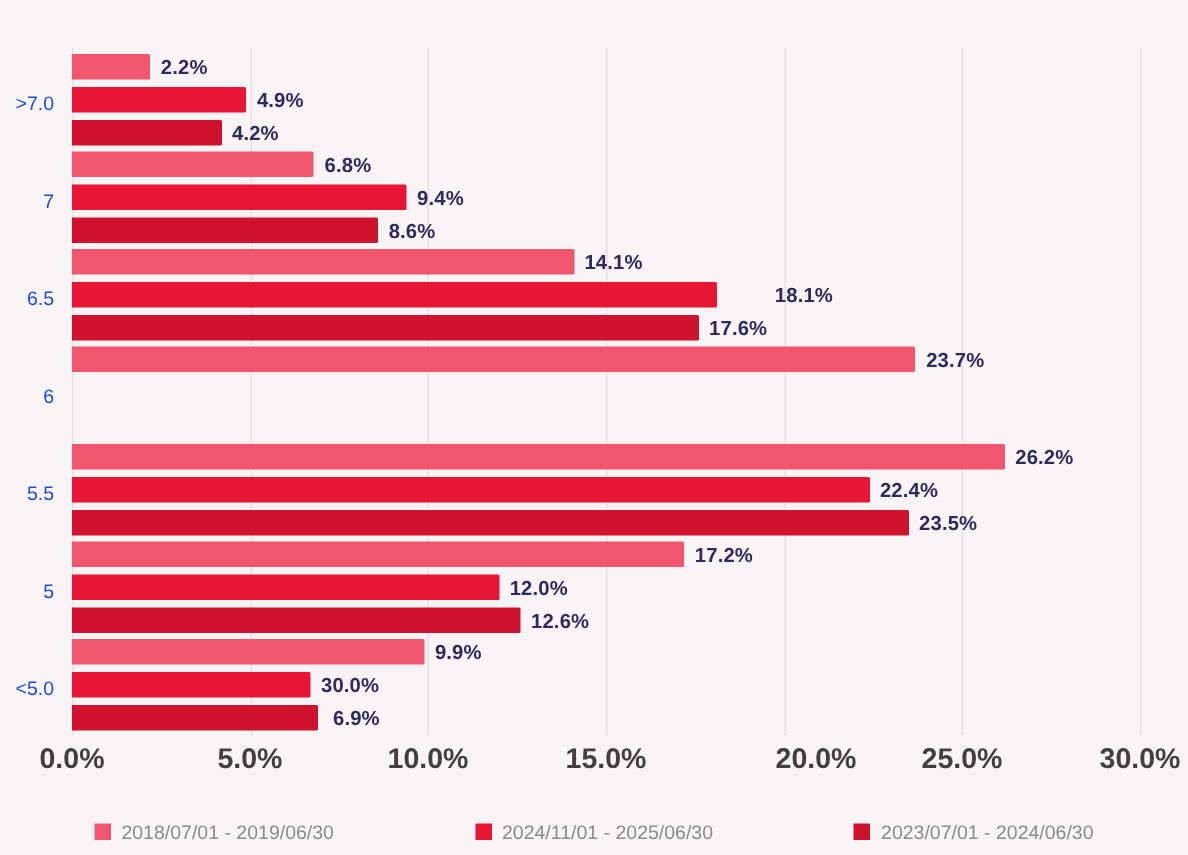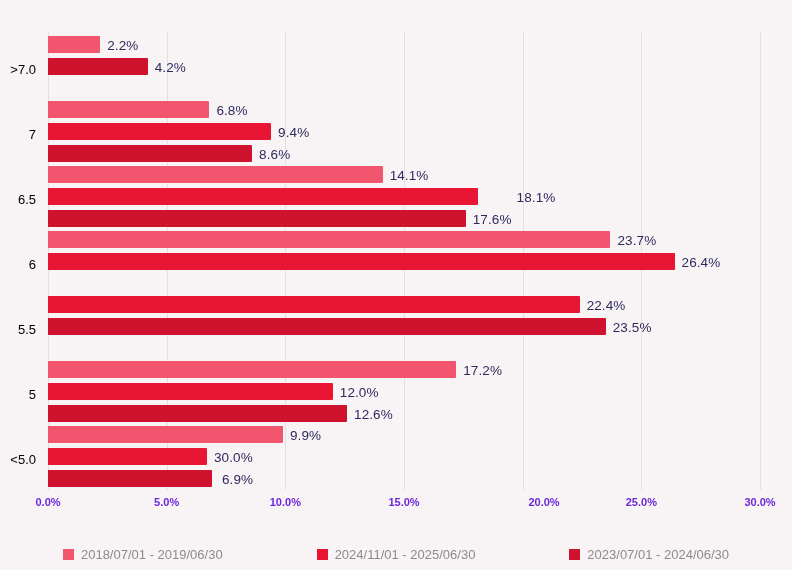--- a/index.html
+++ b/index.html
@@ -56,60 +56,60 @@
     top: 0;
     height: 17px;
     border-radius: 0 1px 1px 0;
   }
 
   .bar-label {
     position: absolute;
     top: 50%;
     transform: translateY(-50%);
     font-size: 13.5px;
-    font-weight: normal;
+    font-weight: bold;
     color: #2d2a5e;
     white-space: nowrap;
     letter-spacing: .1px;
   }
 
   
   #y-axis {
     position: absolute;
     left: 0;
     top: 32px;
     width: 44px;
     height: 458px;
   }
 
   .y-tick {
     position: absolute;
     right: 8px;
     transform: translateY(-50%);
     font-size: 13px;
-    color: #000000;
+    color: #1d4ed8;
     white-space: nowrap;
   }
 
   
   #x-axis {
     position: absolute;
     left: 0;
     top: 496px;
     width: 792px;
     height: 24px;
   }
 
   .x-tick {
     position: absolute;
     top: 0;
     transform: translateX(-50%);
-    font-size: 11px;
+    font-size: 19px;
     font-weight: bold;
-    color: #6d28d9;
+    color: #404040;
     white-space: nowrap;
   }
 
   
   #legend {
     position: absolute;
     left: 0;
     top: 542px;
     width: 792px;
     height: 24px;
@@ -159,20 +159,24 @@
       <div class="gridline" style="left: 356px;"></div>
       <div class="gridline" style="left: 474.667px;"></div>
       <div class="gridline" style="left: 593.333px;"></div>
       <div class="gridline" style="left: 712px;"></div>
       <div class="cat-group" style="top: 4px;">
         <div class="bar-row">
           <div class="bar" title="2018/07/01 - 2019/06/30 — &gt;7.0: 2.2%" style="width: 52.2133px; background: rgb(242, 86, 111);"></div>
           <div class="bar-label" style="left: 59.2133px;">2.2%</div>
         </div>
         <div class="bar-row">
+          <div class="bar" title="2024/07/01 - 2025/06/30 — &gt;7.0: 4.9%" style="width: 116.293px; background: rgb(232, 21, 52);"></div>
+          <div class="bar-label" style="left: 123.293px;">4.9%</div>
+        </div>
+        <div class="bar-row">
           <div class="bar" title="2023/07/01 - 2024/06/30 — &gt;7.0: 4.2%" style="width: 99.68px; background: rgb(207, 19, 47);"></div>
           <div class="bar-label" style="left: 106.68px;">4.2%</div>
         </div>
       </div>
       <div class="cat-group" style="top: 69px;">
         <div class="bar-row">
           <div class="bar" title="2018/07/01 - 2019/06/30 — 7: 6.8%" style="width: 161.387px; background: rgb(242, 86, 111);"></div>
           <div class="bar-label" style="left: 168.387px;">6.8%</div>
         </div>
         <div class="bar-row">
@@ -196,26 +200,26 @@
         <div class="bar-row">
           <div class="bar" title="2023/07/01 - 2024/06/30 — 6.5: 17.6%" style="width: 417.707px; background: rgb(207, 19, 47);"></div>
           <div class="bar-label" style="left: 424.707px;">17.6%</div>
         </div>
       </div>
       <div class="cat-group" style="top: 199px;">
         <div class="bar-row">
           <div class="bar" title="2018/07/01 - 2019/06/30 — 6: 23.7%" style="width: 562.48px; background: rgb(242, 86, 111);"></div>
           <div class="bar-label" style="left: 569.48px;">23.7%</div>
         </div>
-        <div class="bar-row">
-          <div class="bar" title="2024/07/01 - 2025/06/30 — 6: 26.4%" style="width: 626.56px; background: rgb(232, 21, 52);"></div>
-          <div class="bar-label" style="left: 633.56px;">26.4%</div>
-        </div>
       </div>
       <div class="cat-group" style="top: 264px;">
+        <div class="bar-row">
+          <div class="bar" title="2018/07/01 - 2019/06/30 — 5.5: 26.2%" style="width: 621.813px; background: rgb(242, 86, 111);"></div>
+          <div class="bar-label" style="left: 628.813px;">26.2%</div>
+        </div>
         <div class="bar-row">
           <div class="bar" title="2024/07/01 - 2025/06/30 — 5.5: 22.4%" style="width: 531.627px; background: rgb(232, 21, 52);"></div>
           <div class="bar-label" style="left: 538.627px;">22.4%</div>
         </div>
         <div class="bar-row">
           <div class="bar" title="2023/07/01 - 2024/06/30 — 5.5: 23.5%" style="width: 557.733px; background: rgb(207, 19, 47);"></div>
           <div class="bar-label" style="left: 564.733px;">23.5%</div>
         </div>
       </div>
       <div class="cat-group" style="top: 329px;">

